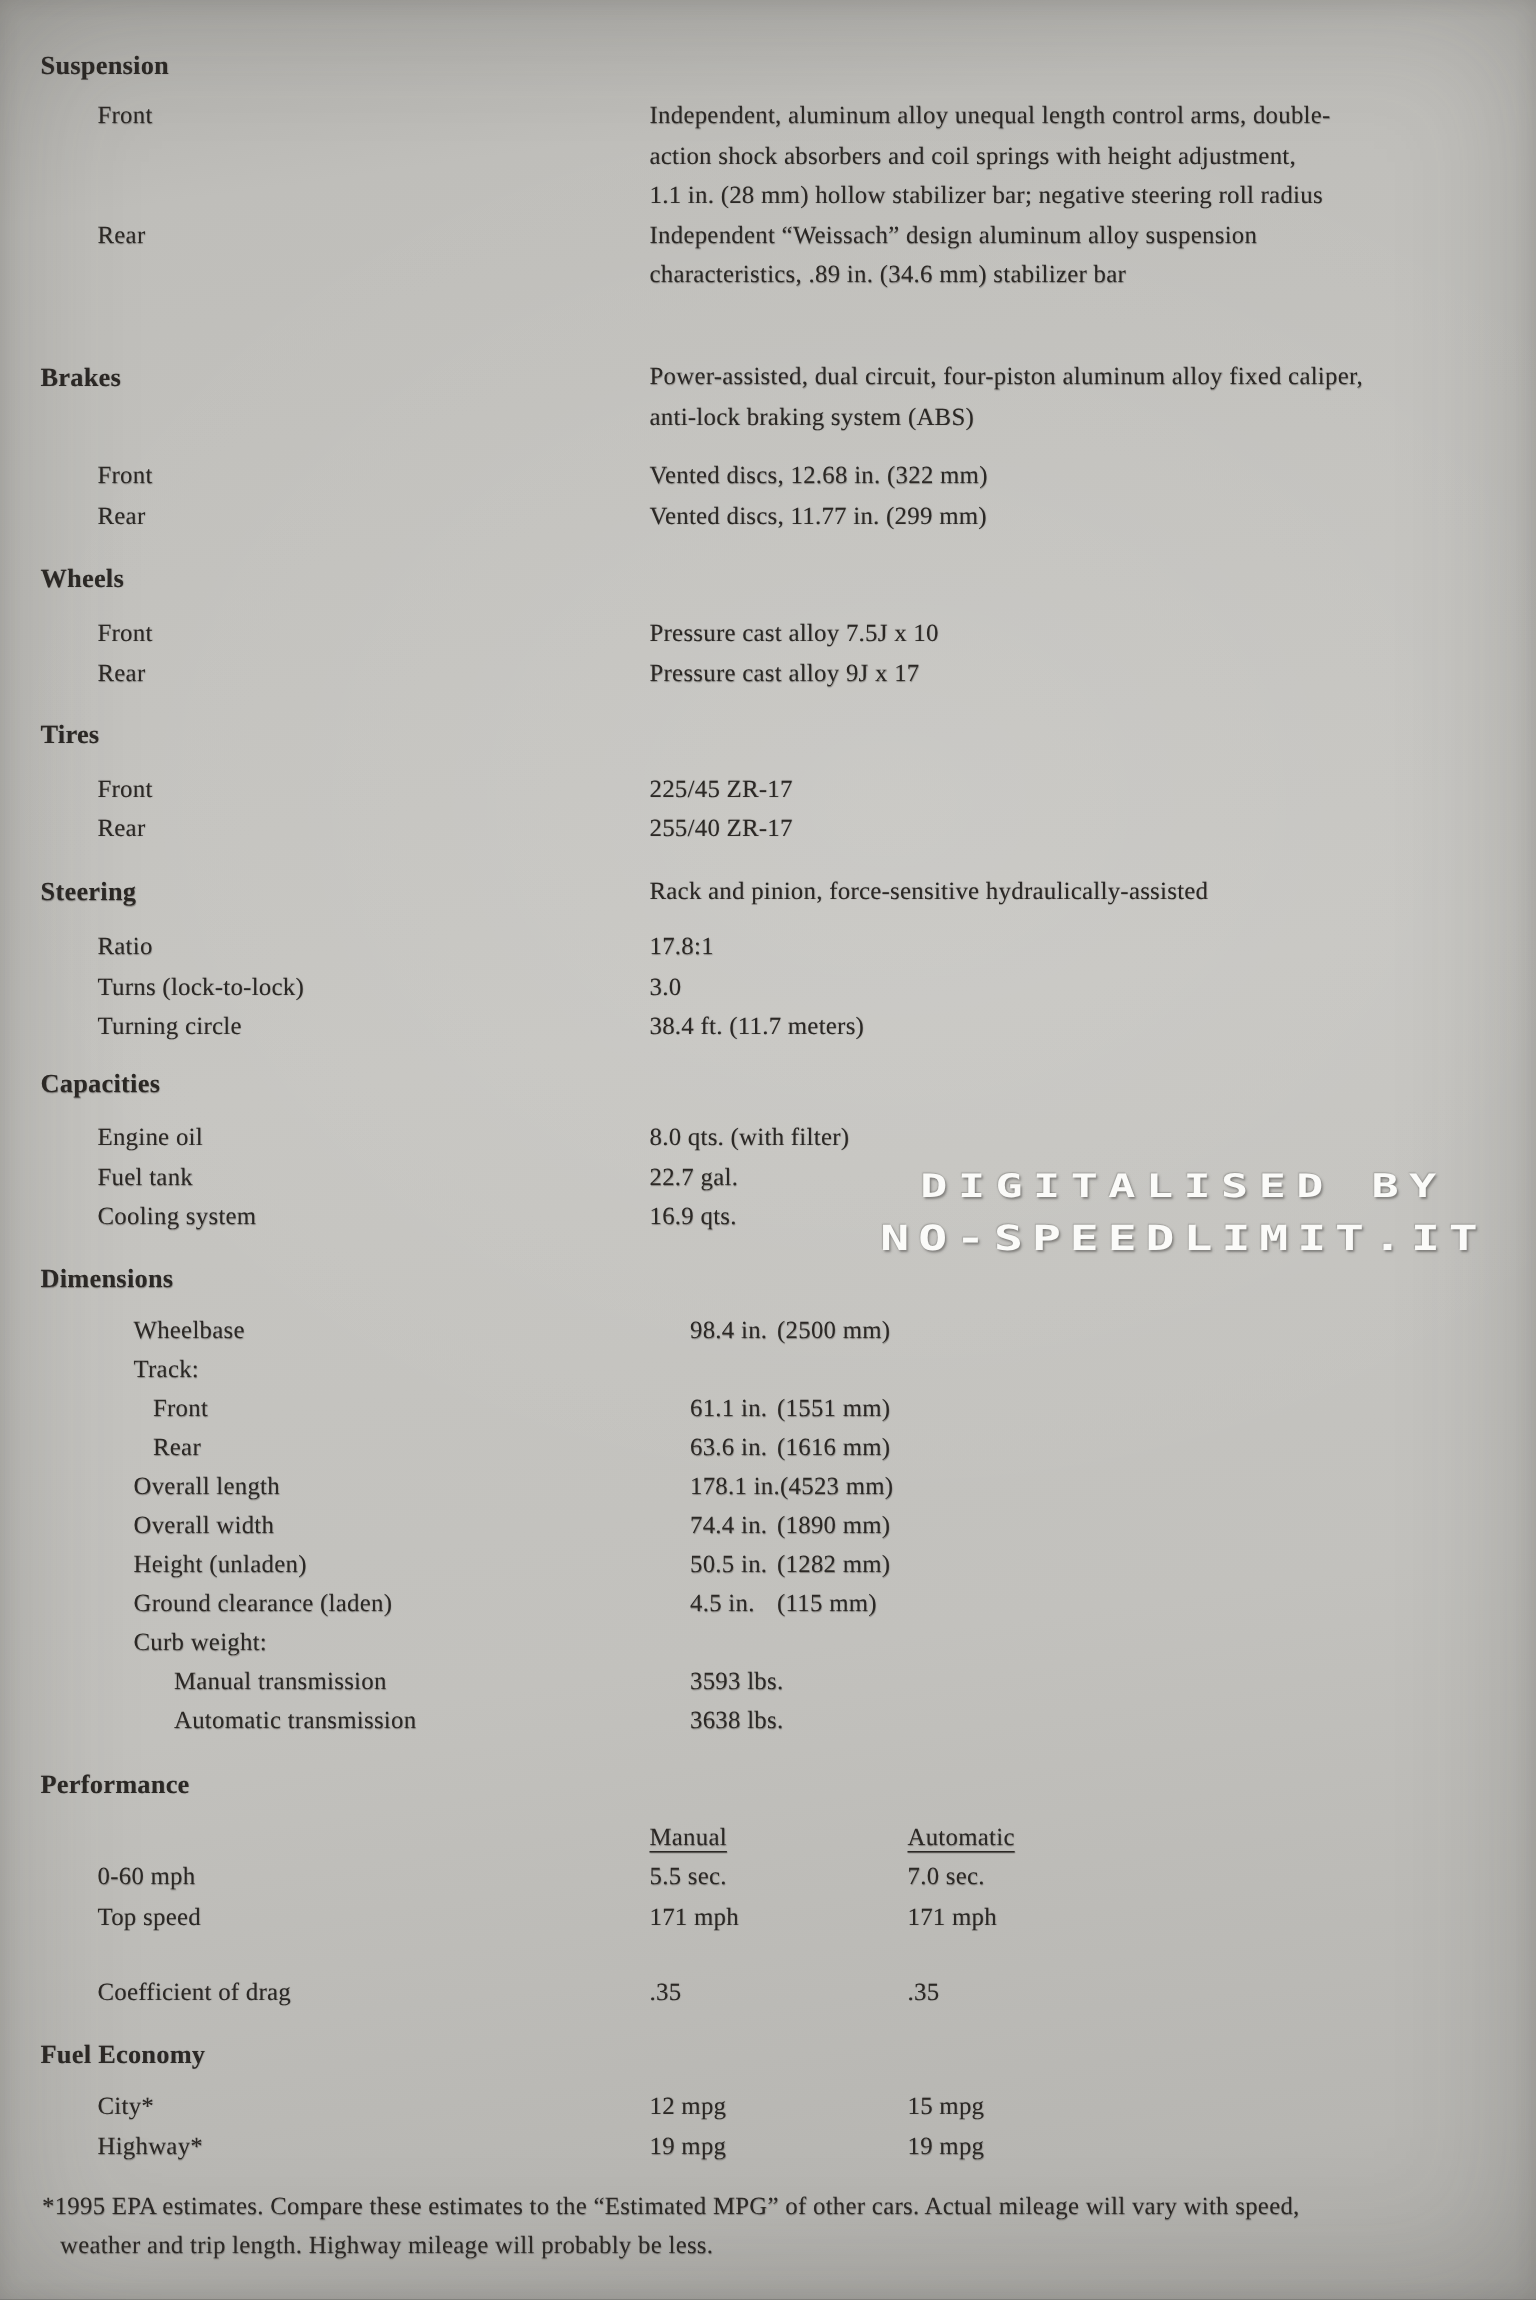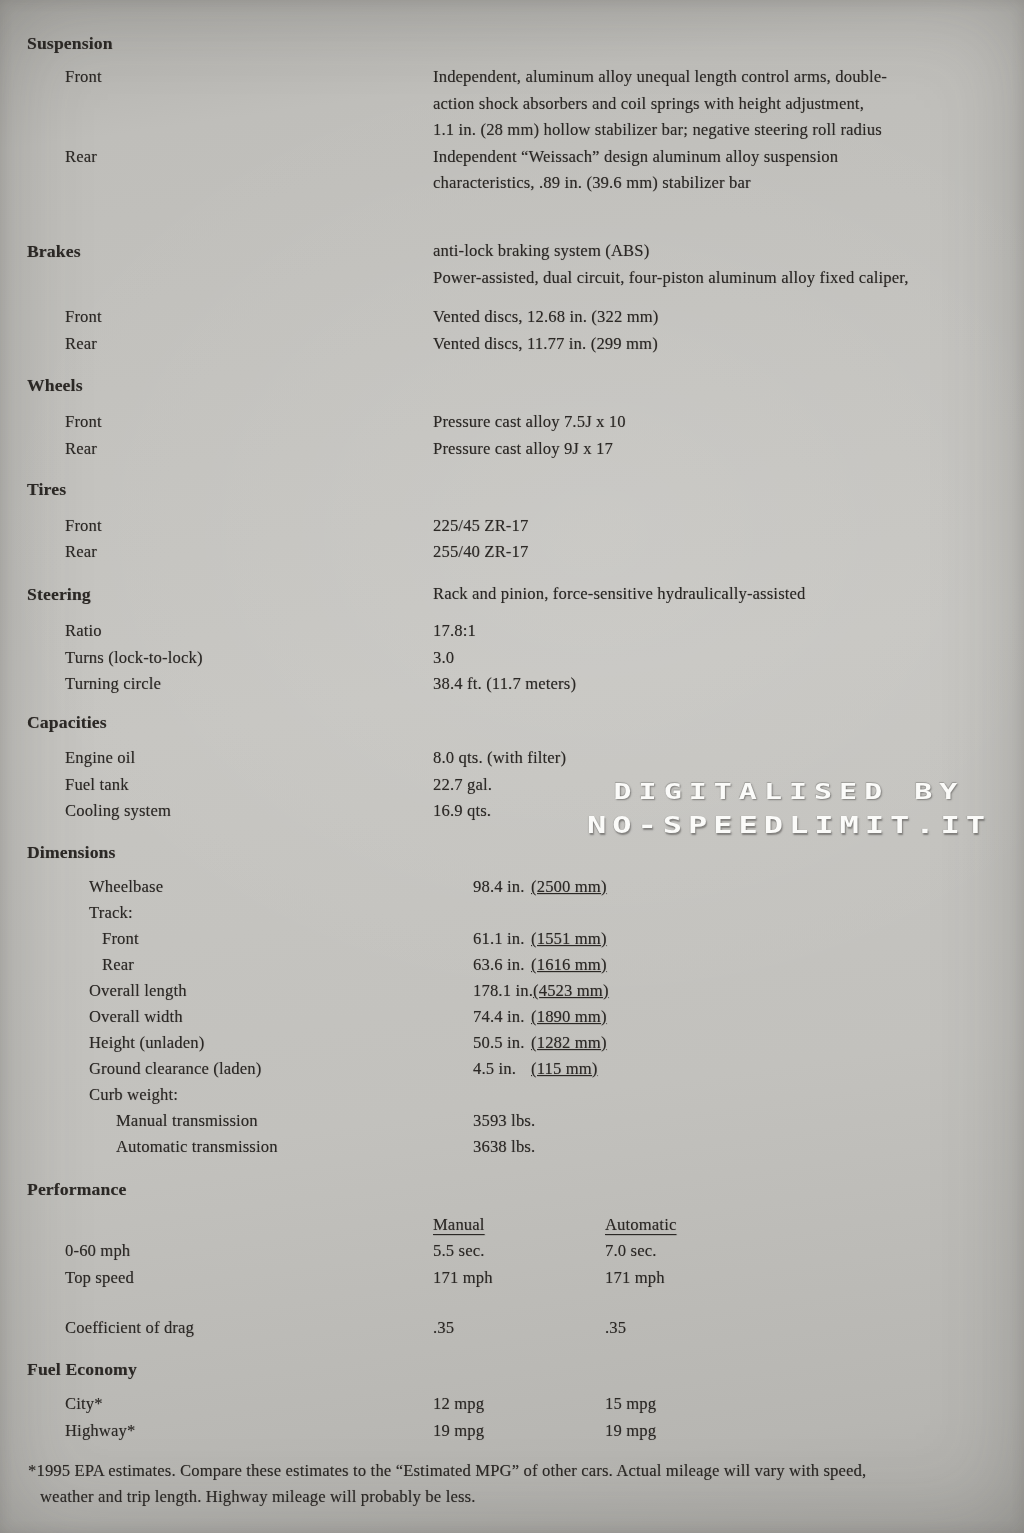--- a/index.html
+++ b/index.html
@@ -30,21 +30,21 @@
   .h2 { height:53px; }
   .h3 { height:79.5px; }
   .rows-susp { margin-top:7.5px; }
   .rows-brk  { margin-top:13px; }
   .rows-whl  { margin-top:10.5px; }
   .rows-tir  { margin-top:10px; }
   .rows-str  { margin-top:9.5px; }
   .rows-cap  { margin-top:9.5px; }
   .rows-dim  { margin-top:8.5px; }
   .rows-dim .row { line-height:26px; min-height:26px;margin-left:24px; }
-  .rows-dim .val { left:449px;text-decoration:underline; }
+  .rows-dim .val { left:436px; }
   .inw { display:inline-block; min-width:58px; }
   .rows-perf { margin-top:9px; }
   .row-drag  { margin-top:23.5px; }
   .rows-fuel { margin-top:8.5px; }
   .colhead { text-decoration:underline; text-underline-offset:3.5px; text-decoration-thickness:1.2px; }
   #footnote { position:absolute; top:1458px; left:0; width:1000px; line-height:26px; }
   .fn-1 { margin-left:28px; }
   .fn-2 { margin-left:40px; }
   #watermark {
     position:absolute; top:782px; left:574px; width:430px;
@@ -71,32 +71,32 @@
         <div class="val">
           <div>Independent, aluminum alloy unequal length control arms, double-</div>
           <div>action shock absorbers and coil springs with height adjustment,</div>
           <div>1.1 in. (28 mm) hollow stabilizer bar; negative steering roll radius</div>
         </div>
       </div>
       <div class="row h3">
         <span class="lbl i1">Rear</span>
         <div class="val">
           <div>Independent “Weissach” design aluminum alloy suspension</div>
-          <div>characteristics, .89 in. (39.6 mm) stabilizer bar</div>
+          <div>characteristics, .89 in. (34.6 mm) stabilizer bar</div>
         </div>
       </div>
     </div>
   </section>
 
   <section class="sec" style="top:238px">
     <div class="row h2">
       <span class="sec-title">Brakes</span>
       <div class="val">
+        <div>Power-assisted, dual circuit, four-piston aluminum alloy fixed caliper,</div>
         <div>anti-lock braking system (ABS)</div>
-        <div>Power-assisted, dual circuit, four-piston aluminum alloy fixed caliper,</div>
       </div>
     </div>
     <div class="rows-brk">
       <div class="row">
         <span class="lbl i1">Front</span>
         <span class="val">Vented discs, 12.68 in. (322 mm)</span>
       </div>
       <div class="row">
         <span class="lbl i1">Rear</span>
         <span class="val">Vented discs, 11.77 in. (299 mm)</span>

